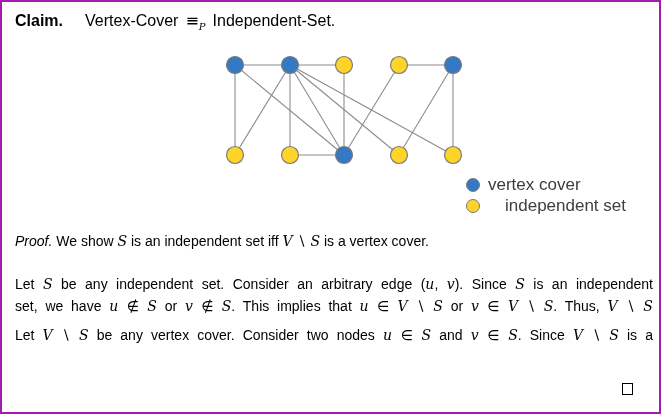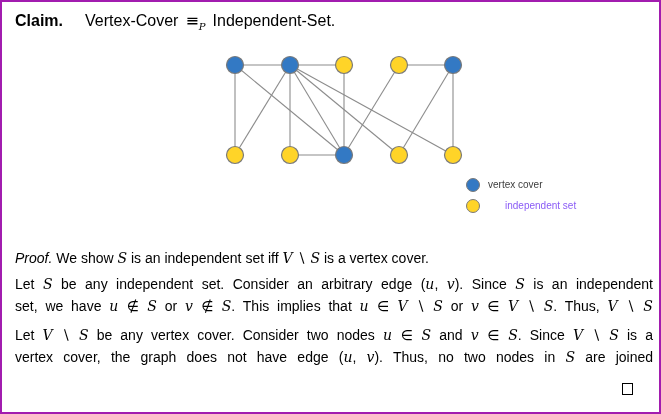--- a/index.html
+++ b/index.html
@@ -16,25 +16,25 @@
   .rel{margin:0 7px;font-family:"DejaVu Sans",sans-serif;}
   .relsub{font-family:"DejaVu Serif",serif;font-style:italic;font-size:10px;}
 
   
   .graph-svg{position:absolute;left:210px;top:42px;}
 
   
   .legend{position:absolute;left:464px;top:172px;}
   .legend-row{display:flex;align-items:center;height:21px;}
   .legend-dot{width:14px;height:14px;border-radius:50%;border:1px solid #7a7a7a;box-sizing:border-box;margin-right:8px;flex:0 0 auto;}
-  .legend-label{font-size:10px;color:#3c3c3c;}
+  .legend-label{font-size:17px;color:#3c3c3c;}
 
   
   .para{position:absolute;left:13px;width:638px;font-size:14px;}
-  #p1{top:246px;}
+  #p1{top:229px;}
   #p2{top:272px;}
   #p3{top:323px;}
   .pline{line-height:21.5px;}
   .pline.just{text-align:justify;text-align-last:justify;}
   .seg-t{}
   .seg-i{font-style:italic;}
   .seg-m{font-family:"DejaVu Serif",serif;font-style:italic;}
   .seg-s{font-family:"DejaVu Sans",sans-serif;}
 
   
@@ -77,31 +77,30 @@
       <circle cx="451" cy="153" r="8.5" fill="#FFD428" stroke="#7A7A7A" stroke-width="1.2"></circle>
     </svg>
 
   <div class="legend">
       <div class="legend-row">
         <span class="legend-dot" style="background: rgb(51, 121, 196);"></span>
         <span class="legend-label" style="color: rgb(60, 60, 60);">vertex cover</span>
       </div>
       <div class="legend-row">
         <span class="legend-dot" style="background: rgb(255, 212, 40);"></span>
-        <span class="legend-label" style="color: #8b5cf6; padding-left: 17px;">independent set</span>
+        <span class="legend-label" style="color: #404040; padding-left: 17px;">independent set</span>
       </div>
     </div>
 
   <div class="para" id="p1">
       <div class="pline"><span class="seg-i">Proof.</span><span class="seg-t"> We show </span><span class="seg-m">S</span><span class="seg-t"> is an independent set iff </span><span class="seg-m">V</span><span class="seg-s"> ∖ </span><span class="seg-m">S</span><span class="seg-t"> is a vertex cover.</span></div>
     </div>
   <div class="para" id="p2">
       <div class="pline just"><span class="seg-t">Let </span><span class="seg-m">S</span><span class="seg-t"> be any independent set. Consider an arbitrary edge (</span><span class="seg-m">u</span><span class="seg-t">, </span><span class="seg-m">v</span><span class="seg-t">). Since </span><span class="seg-m">S</span><span class="seg-t"> is an independent</span></div>
       <div class="pline just"><span class="seg-t">set, we have </span><span class="seg-m">u</span><span class="seg-s"> ∉ </span><span class="seg-m">S</span><span class="seg-t"> or </span><span class="seg-m">v</span><span class="seg-s"> ∉ </span><span class="seg-m">S</span><span class="seg-t">. This implies that </span><span class="seg-m">u</span><span class="seg-s"> ∈ </span><span class="seg-m">V</span><span class="seg-s"> ∖ </span><span class="seg-m">S</span><span class="seg-t"> or </span><span class="seg-m">v</span><span class="seg-s"> ∈ </span><span class="seg-m">V</span><span class="seg-s"> ∖ </span><span class="seg-m">S</span><span class="seg-t">. Thus, </span><span class="seg-m">V</span><span class="seg-s"> ∖ </span><span class="seg-m">S</span></div>
     </div>
   <div class="para" id="p3">
       <div class="pline just"><span class="seg-t">Let </span><span class="seg-m">V</span><span class="seg-s"> ∖ </span><span class="seg-m">S</span><span class="seg-t"> be any vertex cover. Consider two nodes </span><span class="seg-m">u</span><span class="seg-s"> ∈ </span><span class="seg-m">S</span><span class="seg-t"> and </span><span class="seg-m">v</span><span class="seg-s"> ∈ </span><span class="seg-m">S</span><span class="seg-t">. Since </span><span class="seg-m">V</span><span class="seg-s"> ∖ </span><span class="seg-m">S</span><span class="seg-t"> is a</span></div>
-      <div class="pline just"><span class="seg-t">vertex cover, the graph does not have edge (</span><span class="seg-m">u</span><span class="seg-t">, </span><span class="seg-m">v</span><span class="seg-t">). Thus, no two nodes in </span><span class="seg-m">S</span><span class="seg-t"> are joined</span></div>
     </div>
 
   <span class="qed"></span>
 
 </div>
 
 </body></html>

